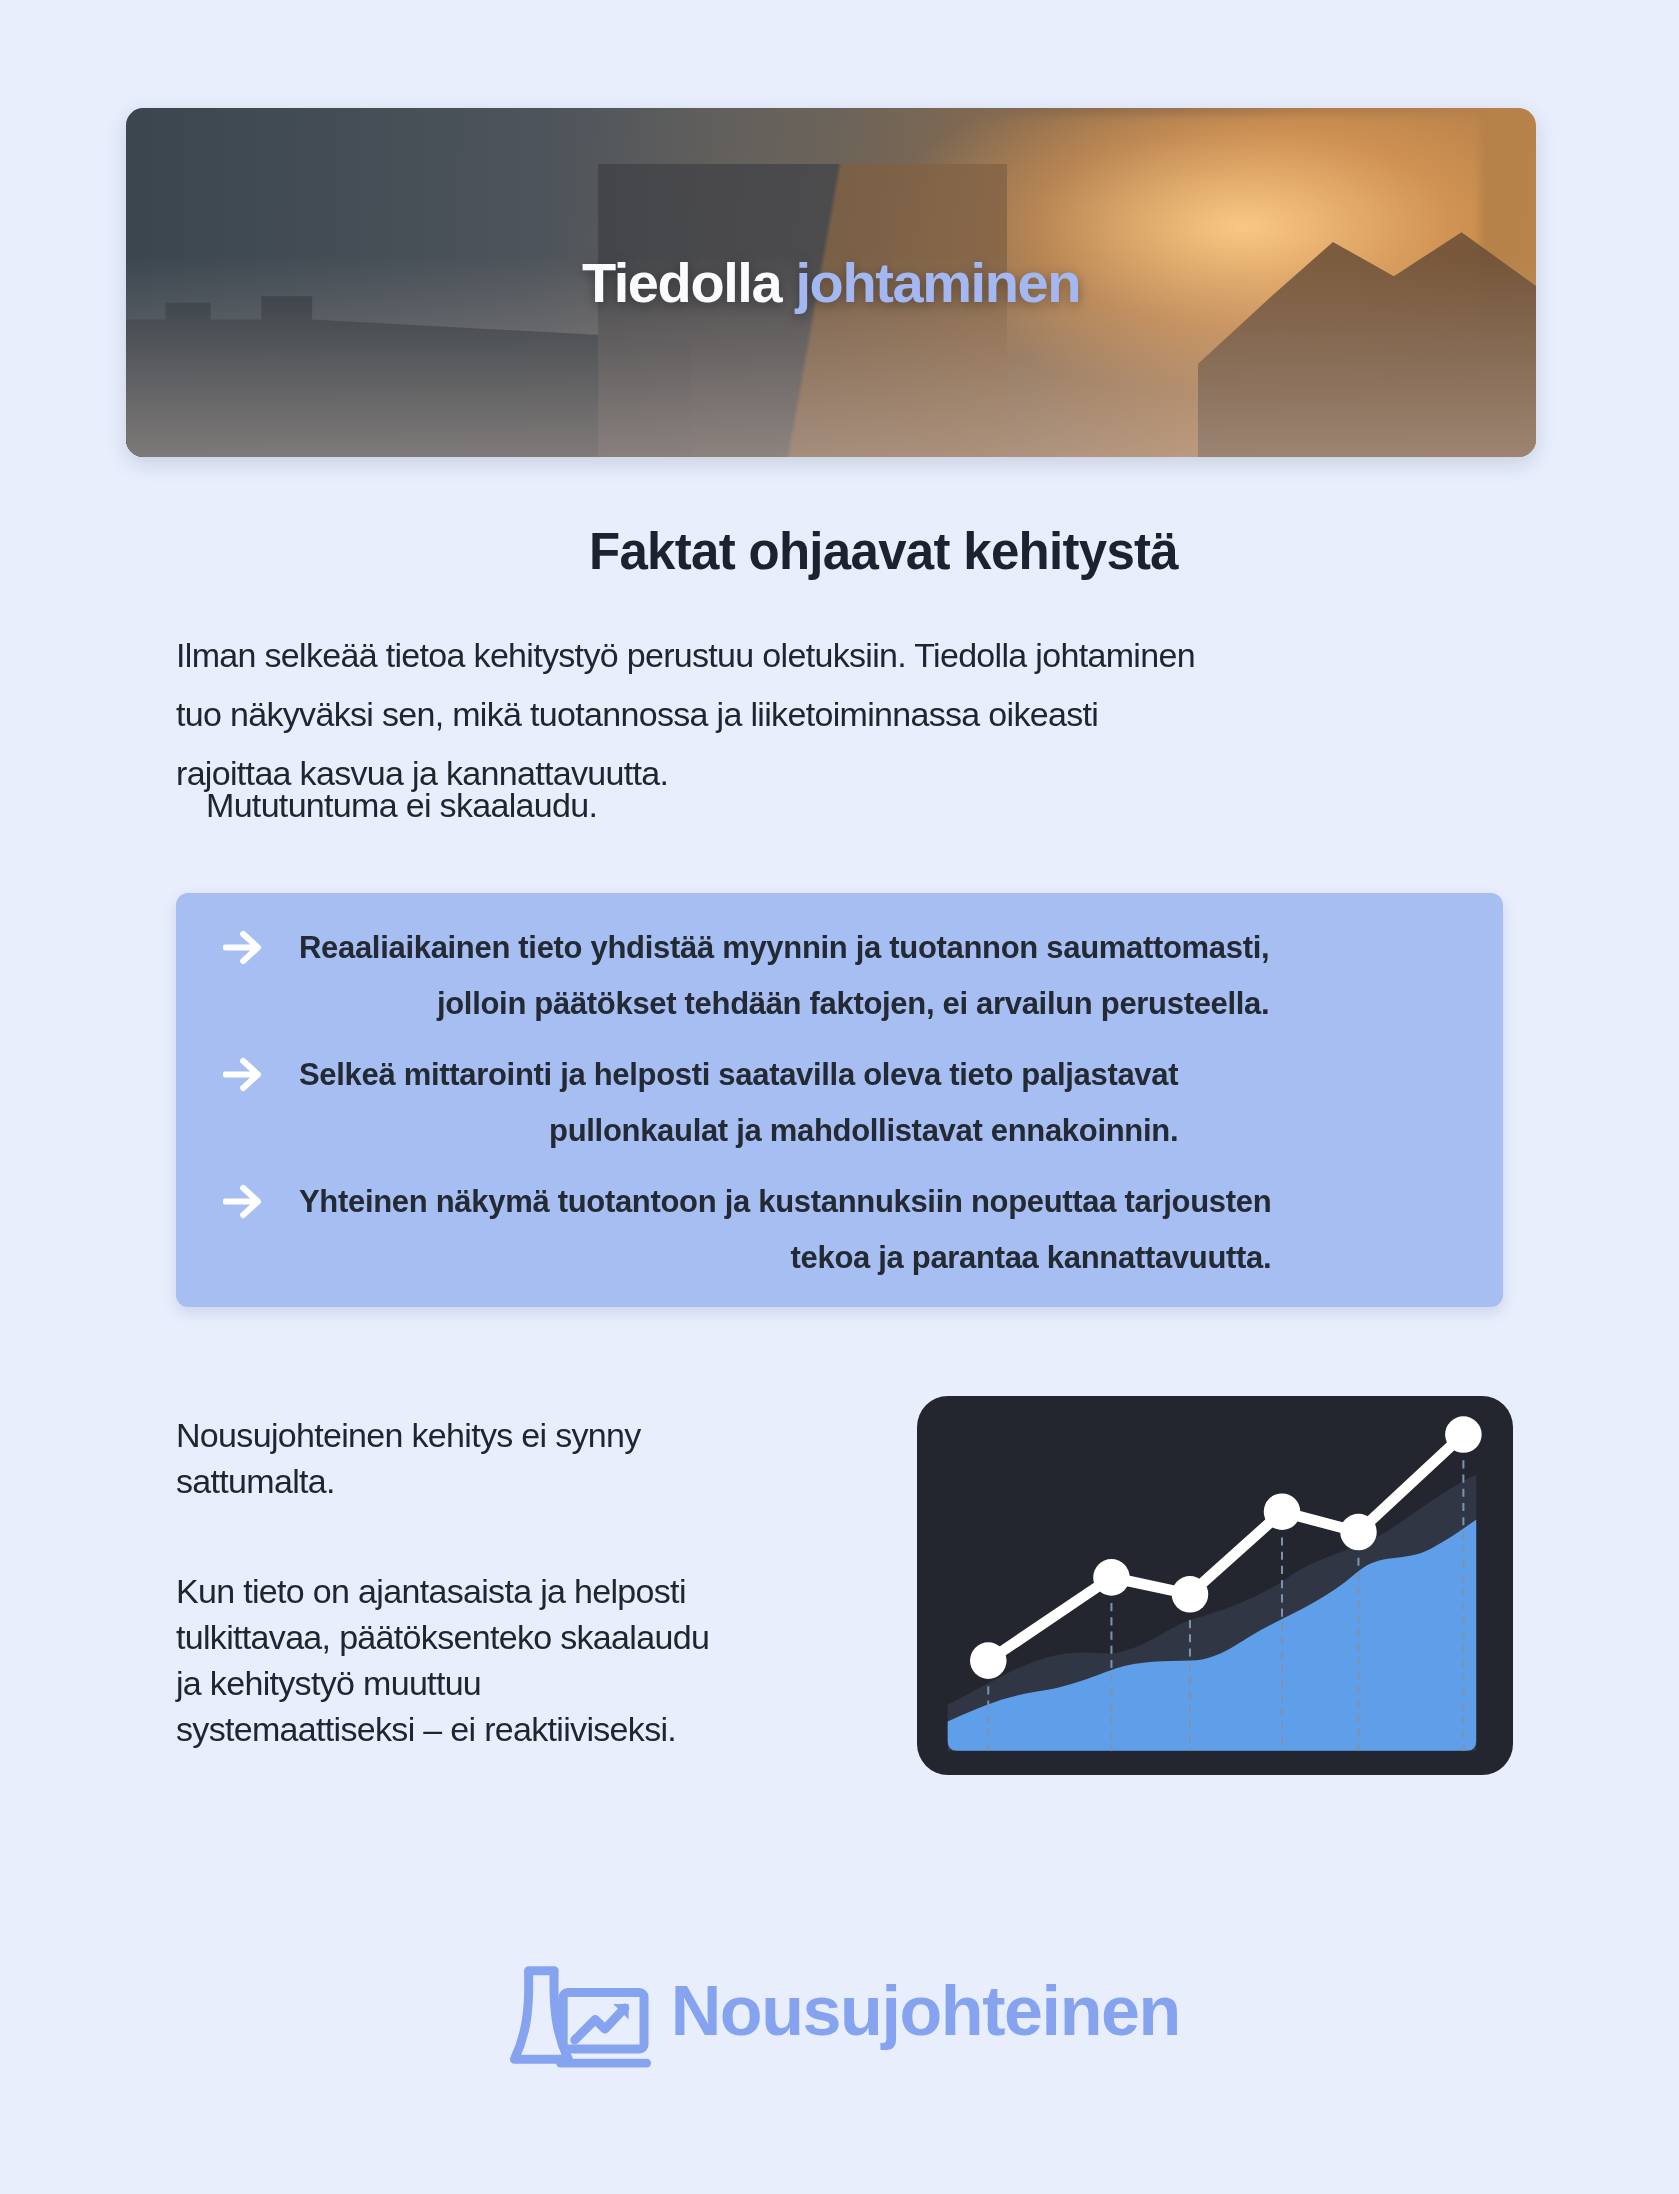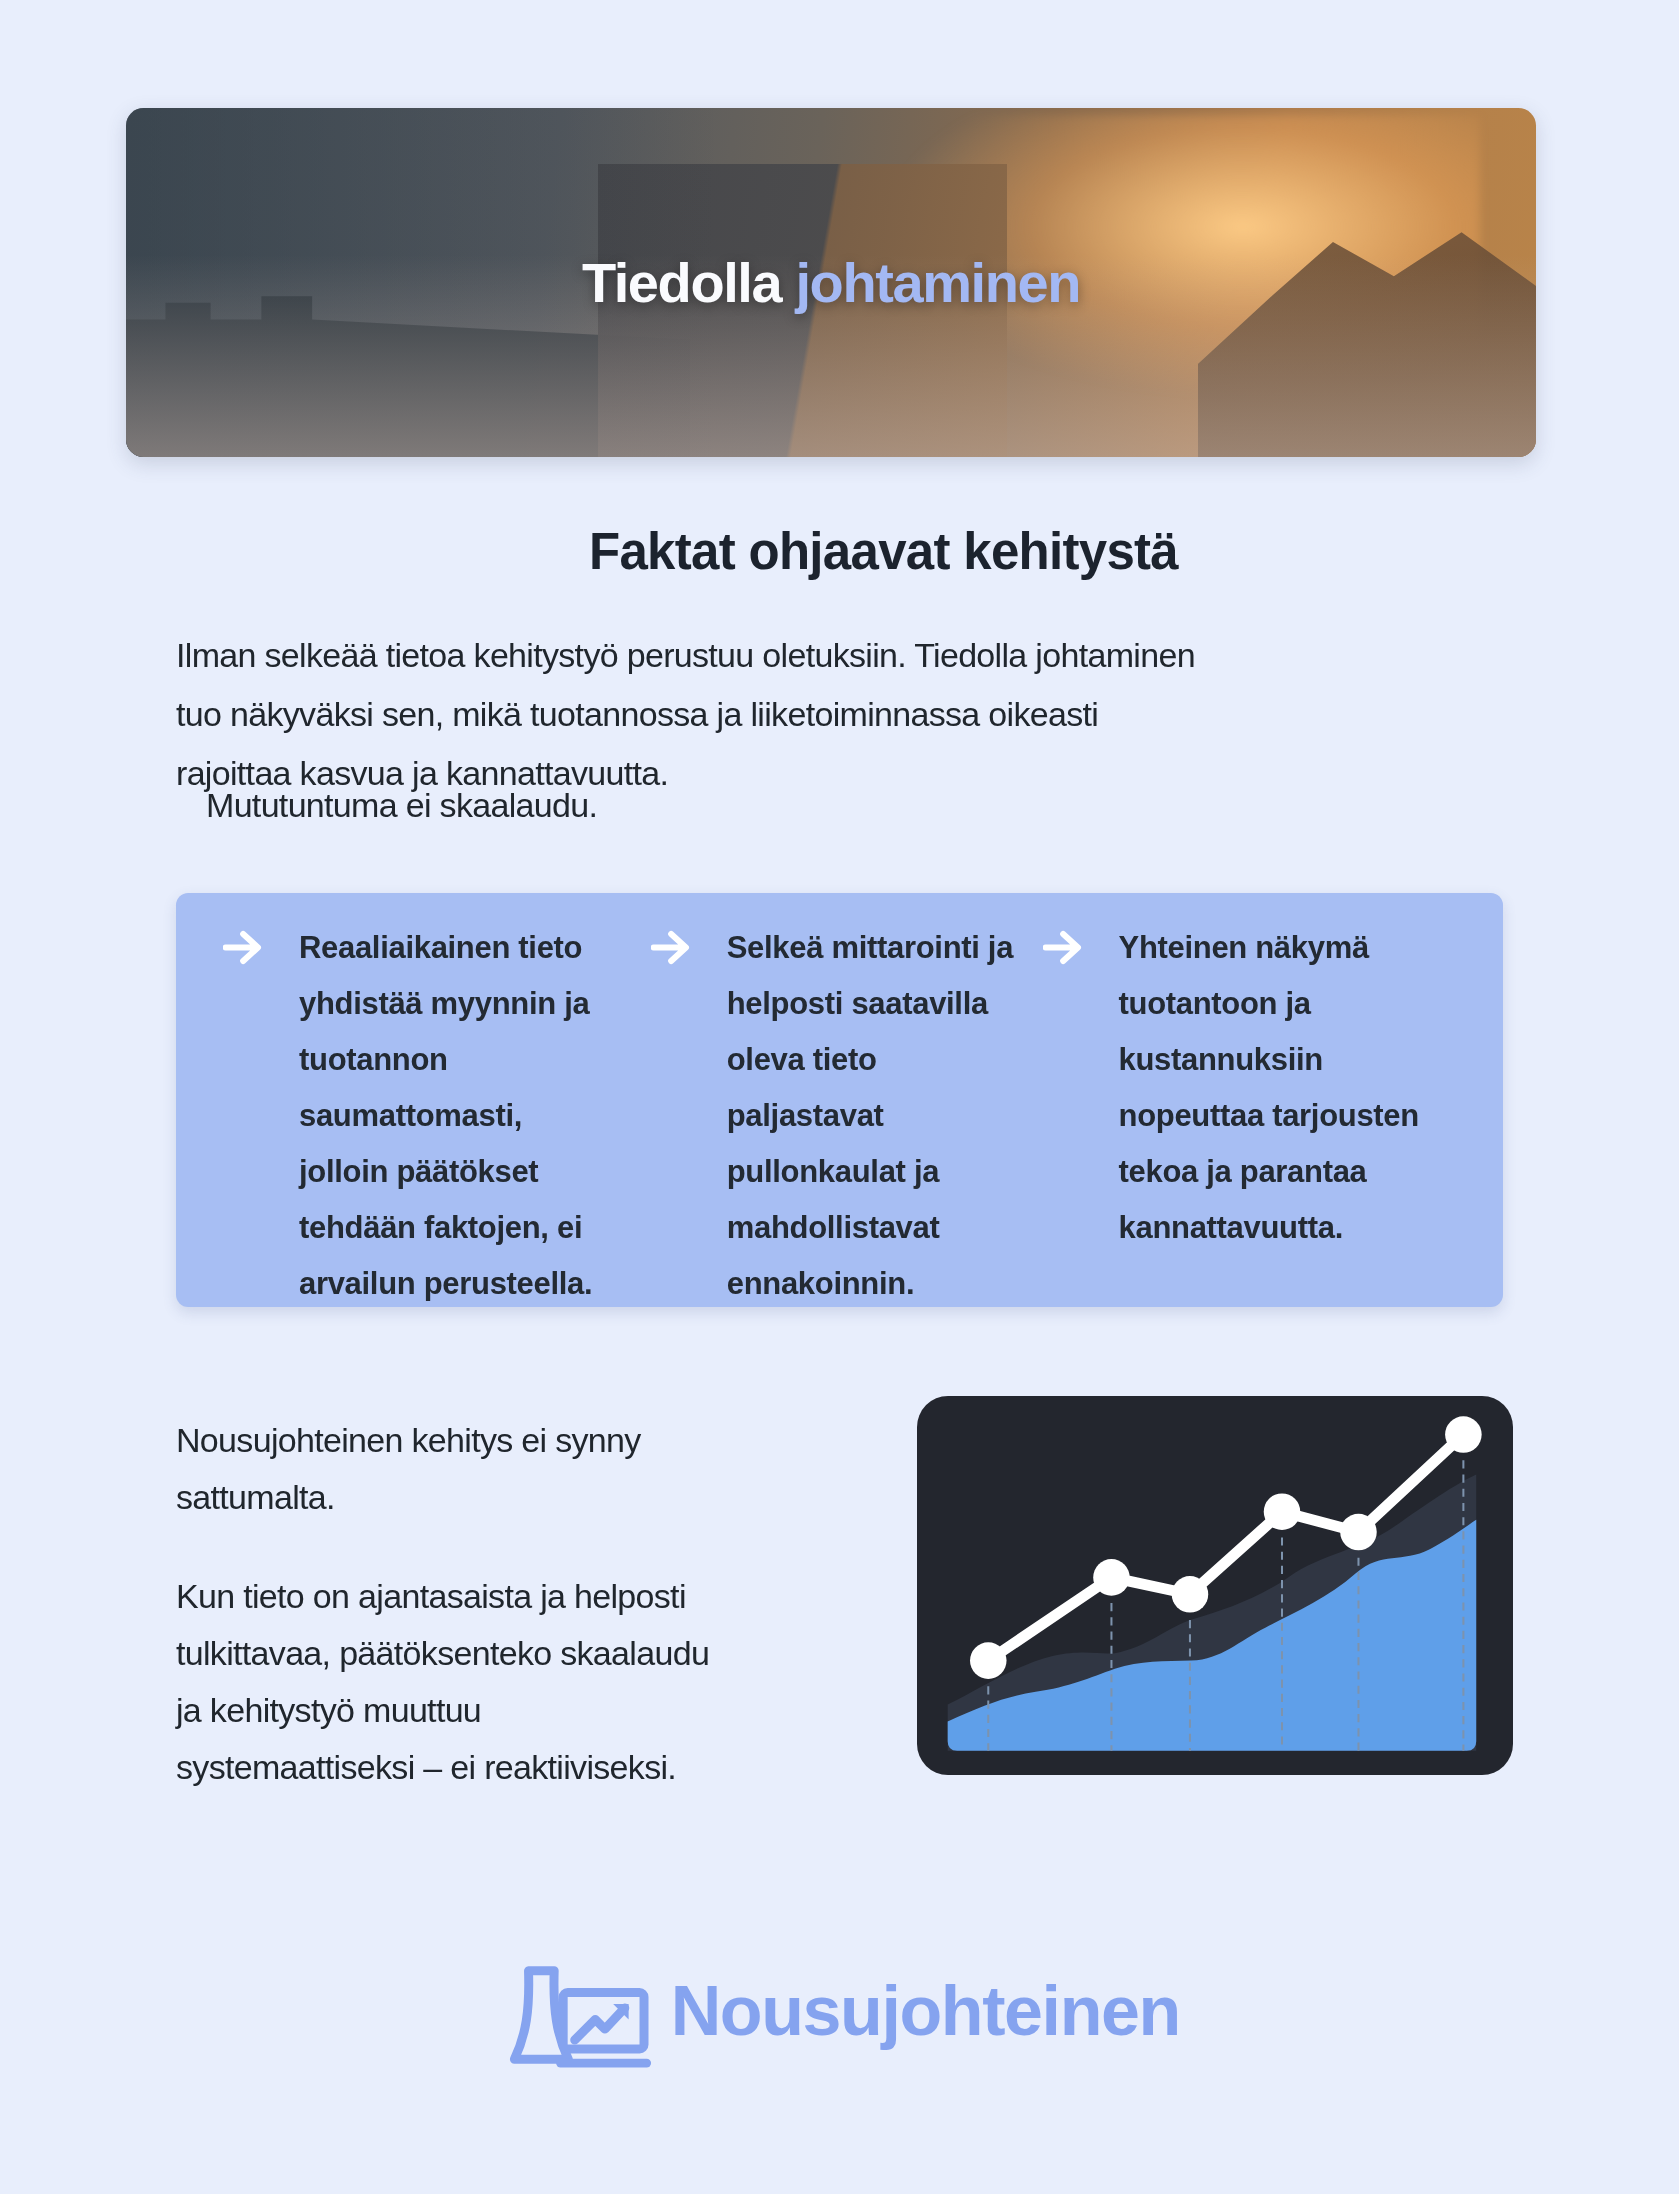--- a/index.html
+++ b/index.html
@@ -48,31 +48,32 @@
   .para{white-space:pre-line;font-size:34px;line-height:59px;letter-spacing:-.02em;color:#20262d;}
   .intro-1{position:absolute;left:176px;top:626px;width:1347px;}
   .intro-2{position:absolute;left:176px;top:776px;width:1347px;margin-left:30px;}
 
   
   .key-points{
     position:absolute;left:176px;top:893px;width:1327px;height:414px;
     box-sizing:border-box;border-radius:12.2px;
     background:var(--callout-bg,#a7bef3);
     padding:27px 47px 20.3px 47px;
-    display:flex;flex-direction:row;gap:15px;
+    display:flex;flex-direction:column;gap:15px;
     box-shadow:0 5.4px 13.5px rgba(70,90,140,.16);
+    text-align:right;
   }
   .key-point{display:flex;align-items:flex-start;}
   .kp-arrow{flex:0 0 39px;margin-top:10.2px;margin-right:37px;}
   .kp-text{white-space:pre-line;font-size:31px;font-weight:700;line-height:56px;letter-spacing:-.01em;color:#232a33;}
 
   
   .closing-1{position:absolute;left:176px;top:1412px;width:724px;}
   .closing-2{position:absolute;left:176px;top:1568px;width:724px;}
-  .closing-1,.closing-2{line-height:57px;}
+  .closing-1,.closing-2{line-height:46px;}
 
   
   .chart-card{
     position:absolute;left:917px;top:1396px;width:596px;height:379px;
     border-radius:31px;overflow:hidden;background:var(--panel-bg,#23262e);
   }
   .chart-card svg{display:block;width:100%;height:100%;}
 
   
   .brand{position:absolute;left:0;top:1950px;width:100%;display:flex;align-items:center;justify-content:center;}

